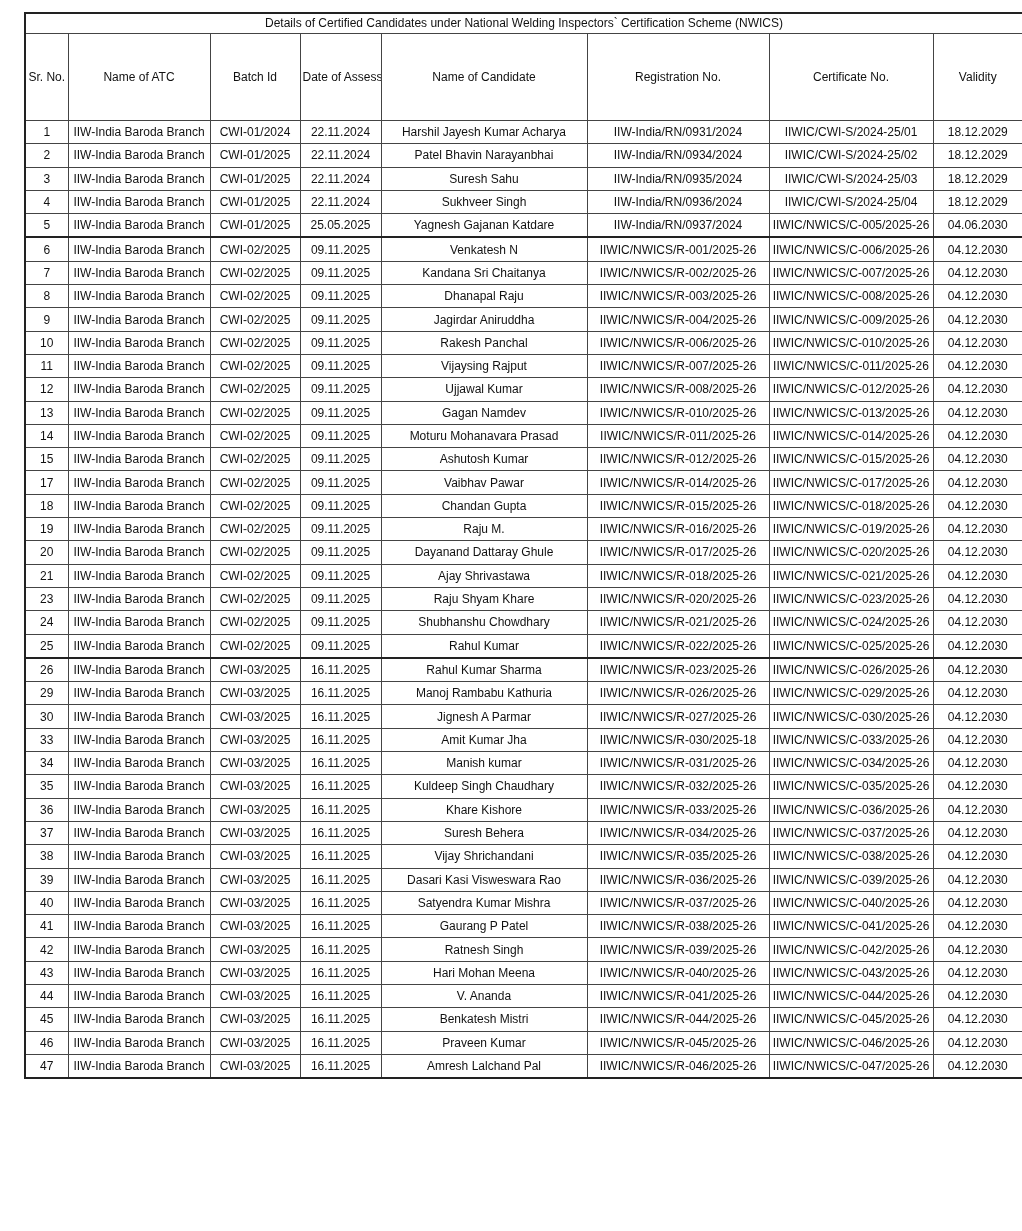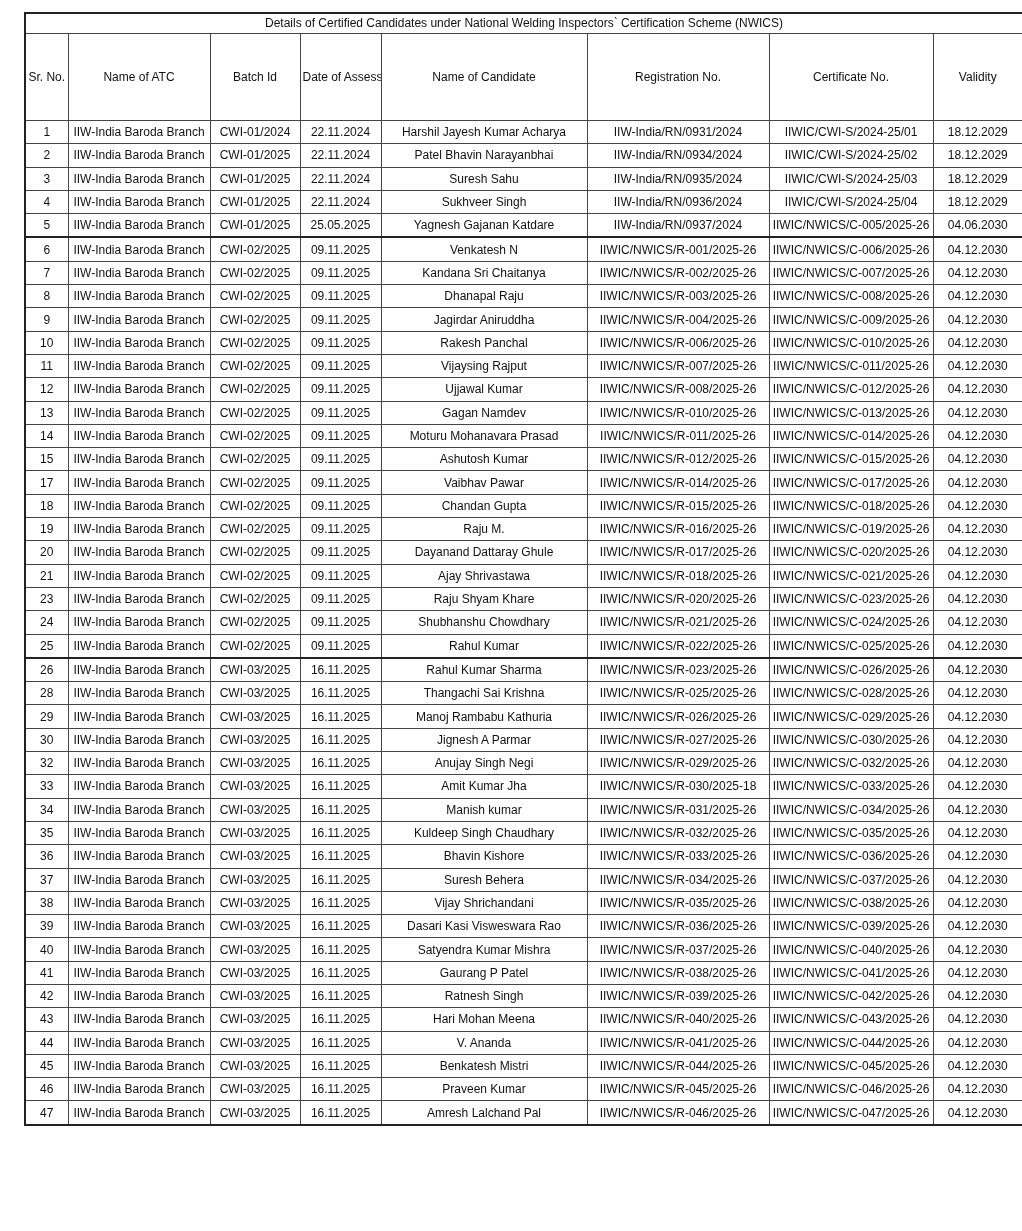--- a/index.html
+++ b/index.html
@@ -285,60 +285,40 @@
         <td>26</td>
         <td>IIW-India Baroda Branch</td>
         <td>CWI-03/2025</td>
         <td>16.11.2025</td>
         <td>Rahul Kumar Sharma</td>
         <td>IIWIC/NWICS/R-023/2025-26</td>
         <td>IIWIC/NWICS/C-026/2025-26</td>
         <td>04.12.2030</td>
       </tr>
       <tr>
-        <td>28</td>
-        <td>IIW-India Baroda Branch</td>
-        <td>CWI-03/2025</td>
-        <td>16.11.2025</td>
-        <td>Thangachi Sai Krishna</td>
-        <td>IIWIC/NWICS/R-025/2025-26</td>
-        <td>IIWIC/NWICS/C-028/2025-26</td>
-        <td>04.12.2030</td>
-      </tr>
-      <tr>
         <td>29</td>
         <td>IIW-India Baroda Branch</td>
         <td>CWI-03/2025</td>
         <td>16.11.2025</td>
         <td>Manoj Rambabu Kathuria</td>
         <td>IIWIC/NWICS/R-026/2025-26</td>
         <td>IIWIC/NWICS/C-029/2025-26</td>
         <td>04.12.2030</td>
       </tr>
       <tr>
         <td>30</td>
         <td>IIW-India Baroda Branch</td>
         <td>CWI-03/2025</td>
         <td>16.11.2025</td>
         <td>Jignesh A Parmar</td>
         <td>IIWIC/NWICS/R-027/2025-26</td>
         <td>IIWIC/NWICS/C-030/2025-26</td>
         <td>04.12.2030</td>
       </tr>
       <tr>
-        <td>32</td>
-        <td>IIW-India Baroda Branch</td>
-        <td>CWI-03/2025</td>
-        <td>16.11.2025</td>
-        <td>Anujay Singh Negi</td>
-        <td>IIWIC/NWICS/R-029/2025-26</td>
-        <td>IIWIC/NWICS/C-032/2025-26</td>
-        <td>04.12.2030</td>
-      </tr>
-      <tr>
         <td>33</td>
         <td>IIW-India Baroda Branch</td>
         <td>CWI-03/2025</td>
         <td>16.11.2025</td>
         <td>Amit Kumar Jha</td>
         <td>IIWIC/NWICS/R-030/2025-18</td>
         <td>IIWIC/NWICS/C-033/2025-26</td>
         <td>04.12.2030</td>
       </tr>
       <tr>
@@ -359,21 +339,21 @@
         <td>Kuldeep Singh Chaudhary</td>
         <td>IIWIC/NWICS/R-032/2025-26</td>
         <td>IIWIC/NWICS/C-035/2025-26</td>
         <td>04.12.2030</td>
       </tr>
       <tr>
         <td>36</td>
         <td>IIW-India Baroda Branch</td>
         <td>CWI-03/2025</td>
         <td>16.11.2025</td>
-        <td>Bhavin Kishore</td>
+        <td>Khare Kishore</td>
         <td>IIWIC/NWICS/R-033/2025-26</td>
         <td>IIWIC/NWICS/C-036/2025-26</td>
         <td>04.12.2030</td>
       </tr>
       <tr>
         <td>37</td>
         <td>IIW-India Baroda Branch</td>
         <td>CWI-03/2025</td>
         <td>16.11.2025</td>
         <td>Suresh Behera</td>

